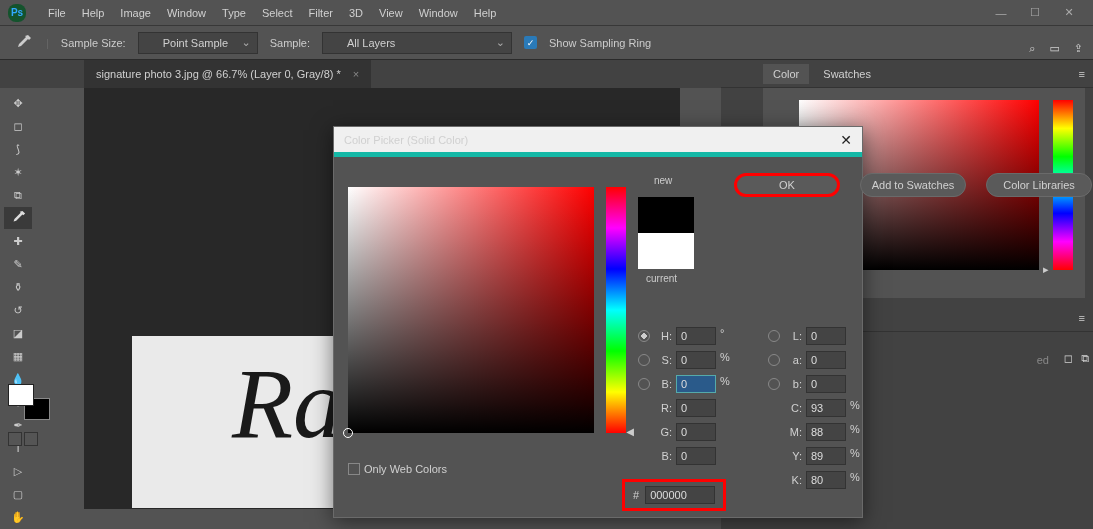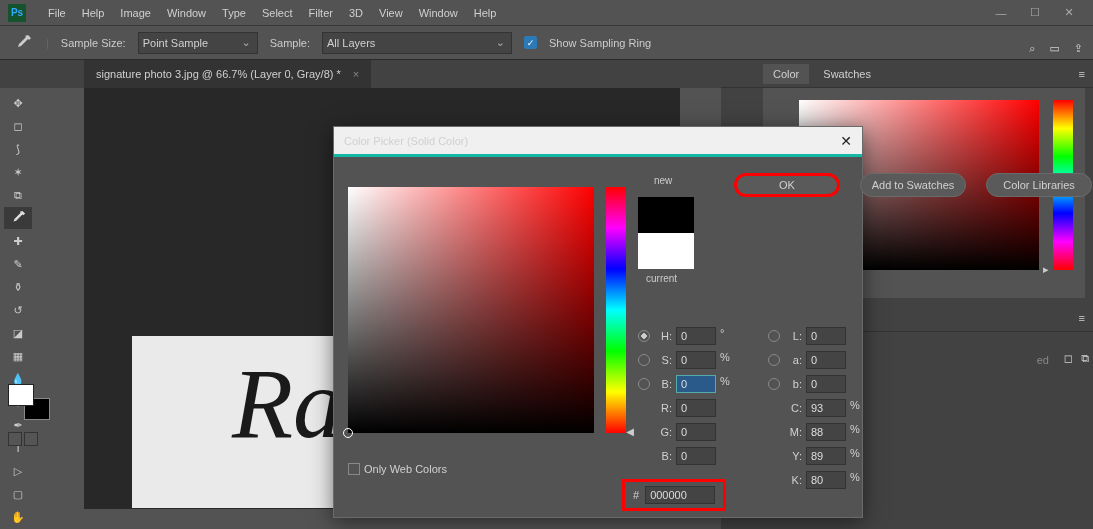--- a/index.html
+++ b/index.html
@@ -1,25 +1,25 @@
 <!DOCTYPE html>
 <html><head>
 <meta charset="utf-8">
 <style>
 *{margin:0;padding:0;box-sizing:border-box;font-family:"Segoe UI",Tahoma,sans-serif;font-size:11px;color:#d0d0d0;user-select:none}
 body{background:#535353;width:1093px;height:529px;overflow:hidden;position:relative}
 .menubar{height:26px;background:#535353;display:flex;align-items:center;padding:0 8px;border-bottom:1px solid #383838}
-.ps-logo{width:18px;height:18px;background:#14532d;color:#31a8ff;display:flex;align-items:center;justify-content:center;font-weight:bold;font-size:10px;margin-right:14px;border-radius:0}
+.ps-logo{width:18px;height:18px;background:#14532d;color:#31a8ff;display:flex;align-items:center;justify-content:center;font-weight:bold;font-size:10px;margin-right:14px;border-radius:8px}
 .menu-item{padding:0 8px;cursor:default}
 .winctrl{margin-left:auto;display:flex;gap:2px}
 .winctrl span{width:32px;height:18px;display:flex;align-items:center;justify-content:center;color:#aaa}
 .optbar{height:34px;background:#535353;display:flex;align-items:center;padding:0 12px;gap:12px;border-bottom:1px solid #2a2a2a}
 .eyedrop-ico{width:22px;height:22px;display:flex;align-items:center;justify-content:center}
 .label{color:#ccc}
-.dropdown{background:#444;border:1px solid #333;height:22px;display:flex;align-items:center;padding:0 4px;min-width:120px;position:relative}
+.dropdown{background:#444;border:1px solid #333;height:22px;display:flex;align-items:center;padding:0 24px;min-width:120px;position:relative}
 .dropdown::after{content:"⌄";position:absolute;right:6px;color:#aaa}
 .checkbox{width:13px;height:13px;background:#2a7ab8;border-radius:2px;display:flex;align-items:center;justify-content:center;color:#fff;font-size:9px}
 .tabbar{height:28px;background:#424242;display:flex;align-items:center;padding-left:84px}
 .doctab{background:#333;height:28px;padding:0 12px;display:flex;align-items:center;gap:8px}
 .doctab span.x{color:#888;padding-left:4px}
 .toolbox{position:absolute;left:0;top:88px;width:64px;background:#535353;display:flex;flex-wrap:wrap;padding:4px;gap:1px}
 .tool{width:28px;height:22px;display:flex;align-items:center;justify-content:center;color:#ccc}
 .tool.sel{background:#3a3a3a}
 .canvas{position:absolute;left:84px;top:88px;width:596px;height:421px;background:#282828}
 .paper{position:absolute;left:48px;top:248px;width:440px;height:172px;background:#eaeaea}
@@ -27,21 +27,21 @@
 .rightpanels{position:absolute;right:0;top:60px;width:372px;height:469px;background:#424242}
 .paneltabs{height:28px;display:flex;align-items:center;padding-left:42px;gap:4px;border-bottom:1px solid #333}
 .ptab{padding:4px 10px}
 .ptab.active{background:#535353}
 .colorpanel{height:210px;background:#535353;position:relative;margin-left:42px;margin-right:8px}
 .bigfield{position:absolute;left:36px;top:12px;width:240px;height:170px;background:linear-gradient(to top,#000,transparent),linear-gradient(to right,#fff,#f00)}
 .bighue{position:absolute;right:12px;top:12px;width:20px;height:170px;background:linear-gradient(to bottom,#f00,#ff0,#0f0,#0ff,#00f,#f0f,#f00)}
 .bighue::after{content:"▸";position:absolute;left:-10px;bottom:-6px;color:#ccc}
 
 .dialog{position:absolute;left:333px;top:126px;width:530px;height:392px;background:#535353;border:1px solid #6a6a6a;box-shadow:0 4px 20px rgba(0,0,0,.5);z-index:10}
-.dlg-title{height:30px;background:#f0f0f0;color:#222;display:flex;align-items:center;padding:0 10px;border-bottom:3px solid #14b8a6}
+.dlg-title{height:30px;background:#f0f0f0;color:#222;display:flex;align-items:center;padding:0 10px;border-bottom:5px solid #14b8a6}
 .dlg-title .close{margin-left:auto;color:#222;font-size:14px}
 .dlg-body{position:relative;height:362px}
 .field{position:absolute;left:14px;top:30px;width:246px;height:246px;background:linear-gradient(to top,#000,transparent),linear-gradient(to right,#fff,#f00)}
 .field-cursor{position:absolute;left:-5px;bottom:-5px;width:10px;height:10px;border:1px solid #fff;border-radius:50%}
 .huebar{position:absolute;left:272px;top:30px;width:20px;height:246px;background:linear-gradient(to bottom,#f00,#f0f,#00f,#0ff,#0f0,#ff0,#f00)}
 .huebar-marker{position:absolute;right:-8px;bottom:-4px;color:#ccc;font-size:10px}
 .preview{position:absolute;left:304px;top:40px;width:56px;height:72px}
 .preview .new{height:36px;background:#000}
 .preview .cur{height:36px;background:#fff}
 .preview-lbl{position:absolute;left:304px;color:#ccc;font-size:10px}

